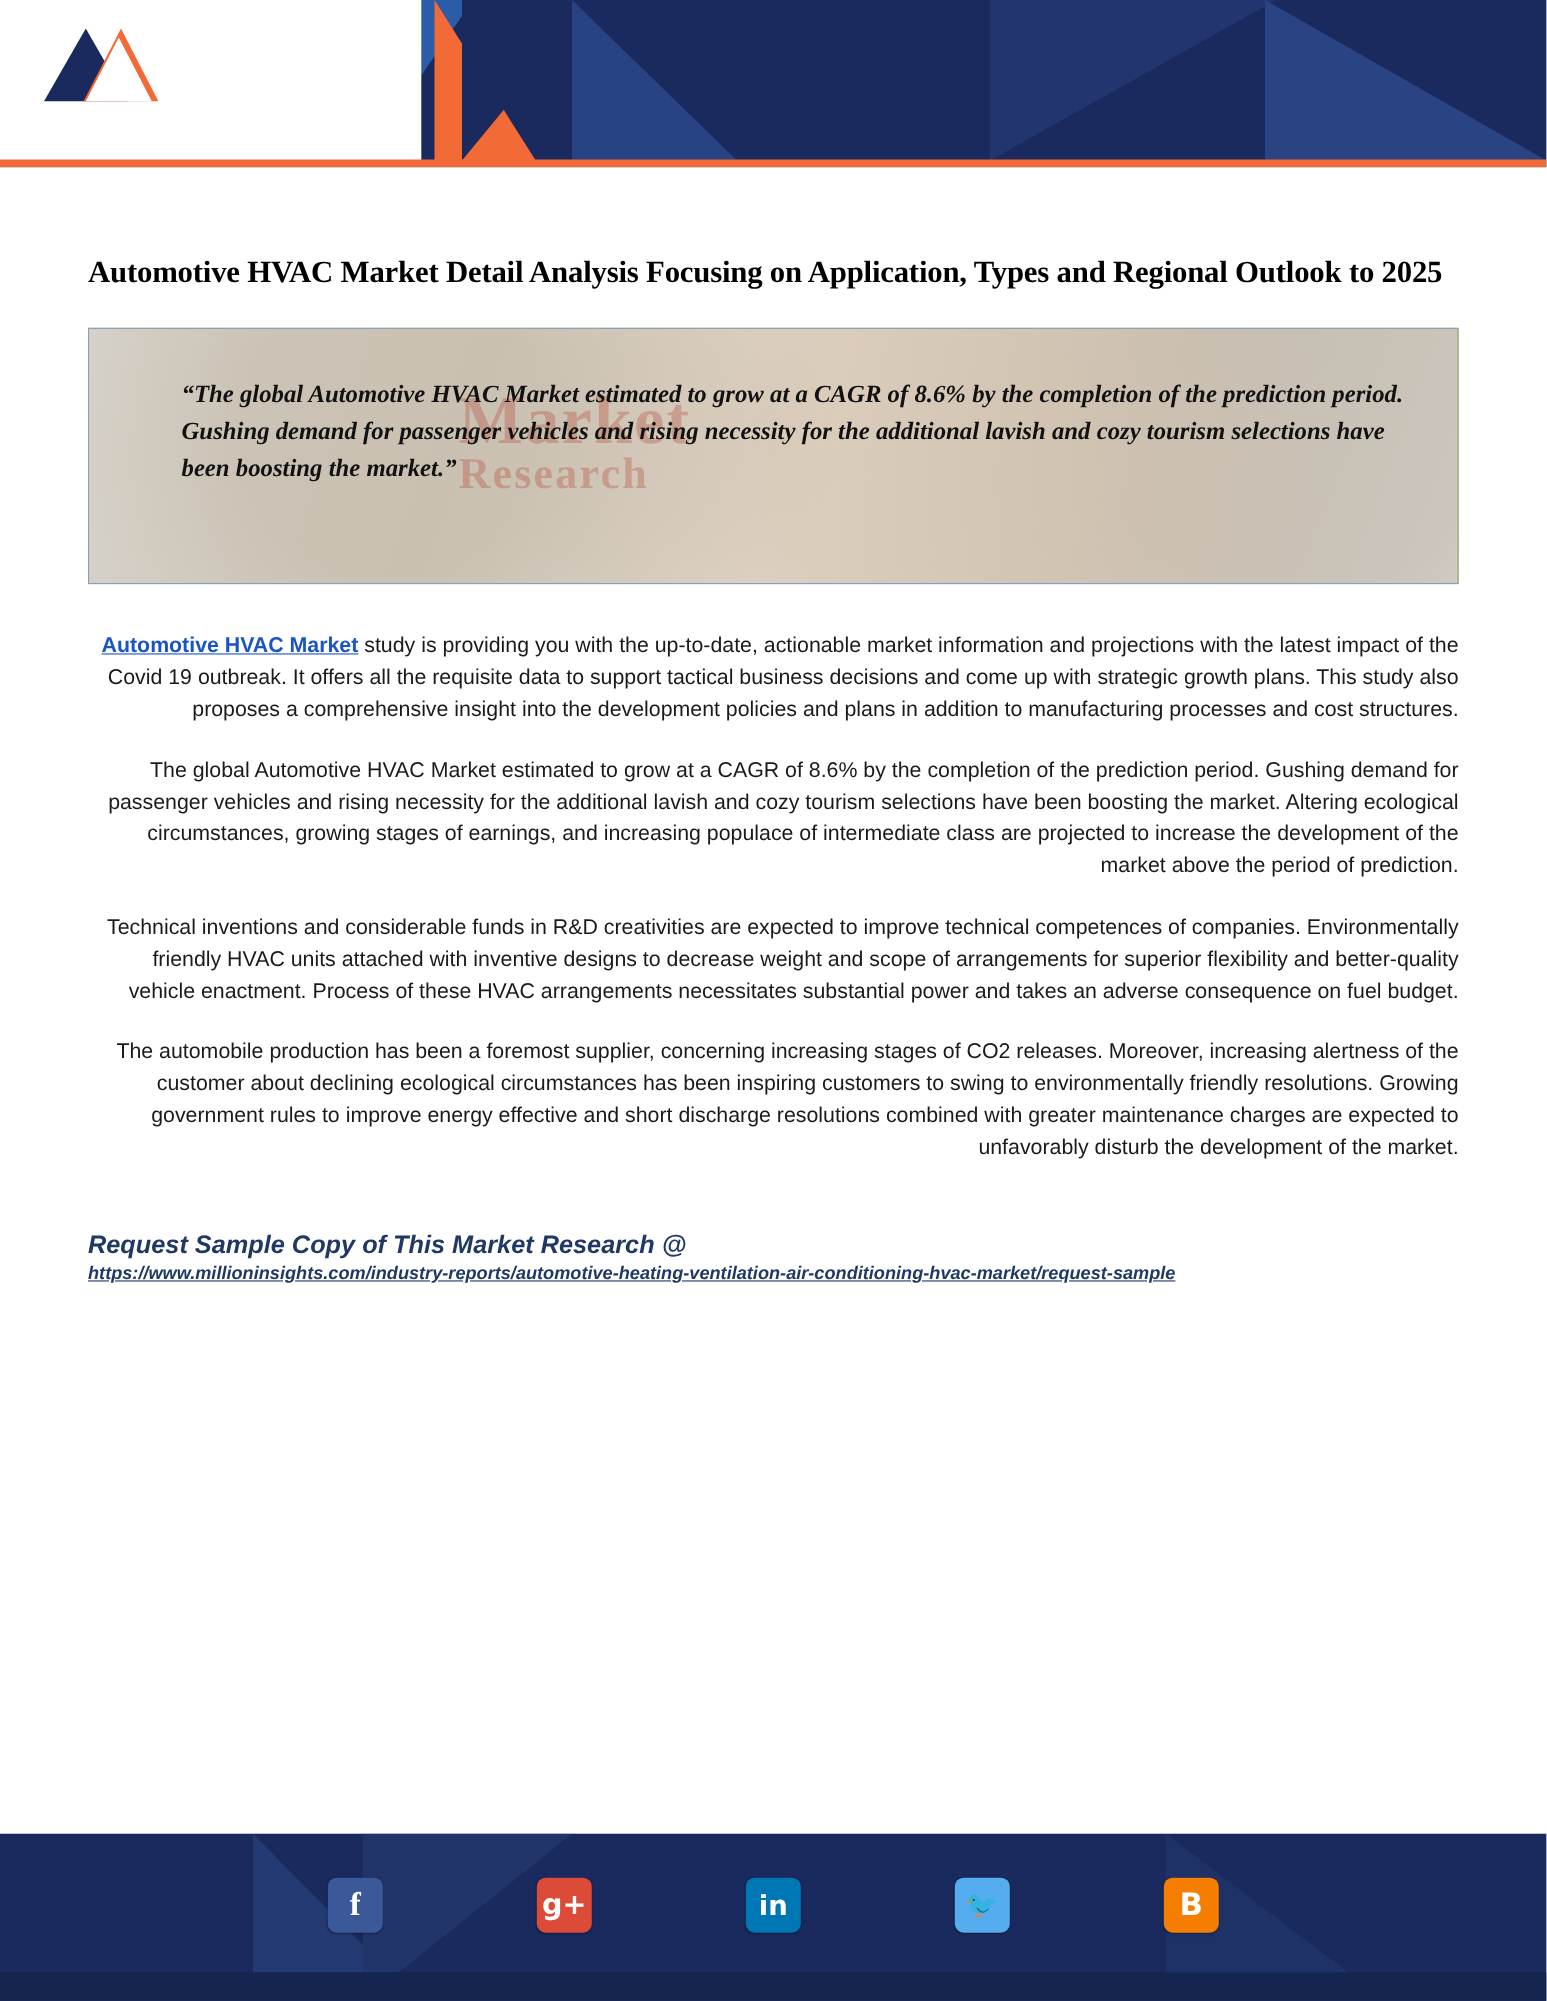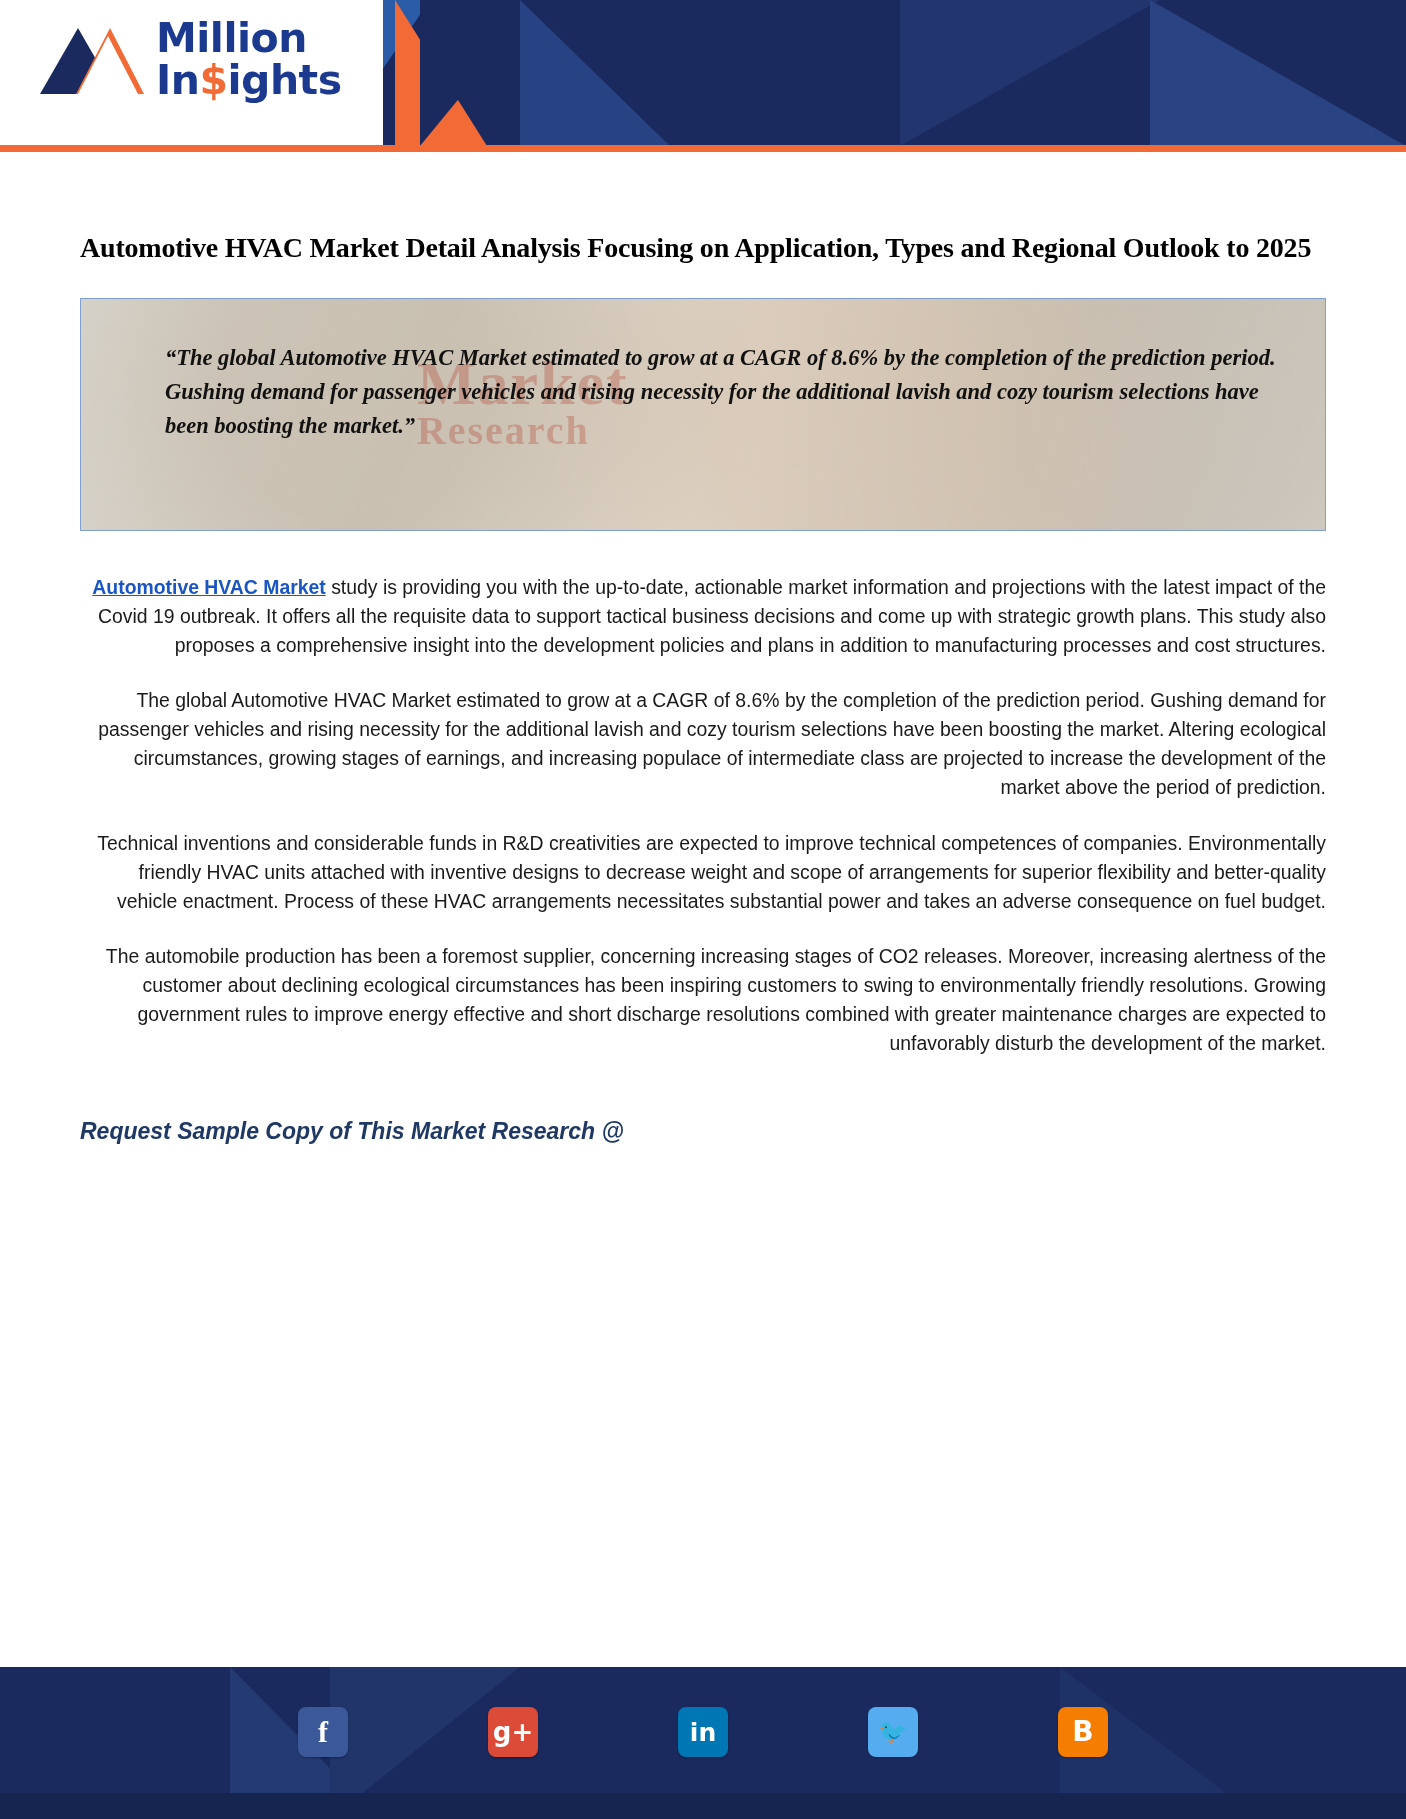--- a/index.html
+++ b/index.html
@@ -303,24 +303,20 @@
   <div class="hdr-shape d"></div>
   <div class="hdr-shape e"></div>
   <div class="hdr-shape f"></div>
 
   <div class="logo">
     <div class="logo-mark">
       <div class="logo-tri-blue"></div>
       <div class="logo-tri-orange"></div>
       <div class="logo-tri-inner"></div>
     </div>
-    <div class="logo-text">
-      <div class="logo-line1">Million</div>
-      <div class="logo-line2"><span>In</span><span class="dollar">$</span><span>ights</span></div>
-    </div>
   </div>
 
   <div class="header-underline"></div>
 </div>
 
 <div class="page">
 
   <h1 class="doc-title">Automotive HVAC Market Detail Analysis Focusing on Application, Types and Regional Outlook to 2025</h1>
 
   <div class="quote-box">
@@ -337,20 +333,21 @@
   </p>
 
   <p class="para">The global Automotive HVAC Market estimated to grow at a CAGR of 8.6% by the completion of the prediction period. Gushing demand for passenger vehicles and rising necessity for the additional lavish and cozy tourism selections have been boosting the market. Altering ecological circumstances, growing stages of earnings, and increasing populace of intermediate class are projected to increase the development of the market above the period of prediction.</p>
 
   <p class="para">Technical inventions and considerable funds in R&amp;D creativities are expected to improve technical competences of companies. Environmentally friendly HVAC units attached with inventive designs to decrease weight and scope of arrangements for superior flexibility and better-quality vehicle enactment. Process of these HVAC arrangements necessitates substantial power and takes an adverse consequence on fuel budget.</p>
 
   <p class="para">The automobile production has been a foremost supplier, concerning increasing stages of CO2 releases. Moreover, increasing alertness of the customer about declining ecological circumstances has been inspiring customers to swing to environmentally friendly resolutions. Growing government rules to improve energy effective and short discharge resolutions combined with greater maintenance charges are expected to unfavorably disturb the development of the market.</p>
 
   <div class="cta">
     <span>Request Sample Copy of This Market Research @</span>
+    <a class="cta-url" href="#">https://www.millioninsights.com/industry-reports/automotive-heating-ventilation-air-conditioning-hvac-market/request-sample</a>
   </div>
 
 </div>
 
 <div class="footer">
   <div class="ftr-shape a"></div>
   <div class="ftr-shape b"></div>
   <div class="ftr-shape c"></div>
 
   <div class="social-row">

